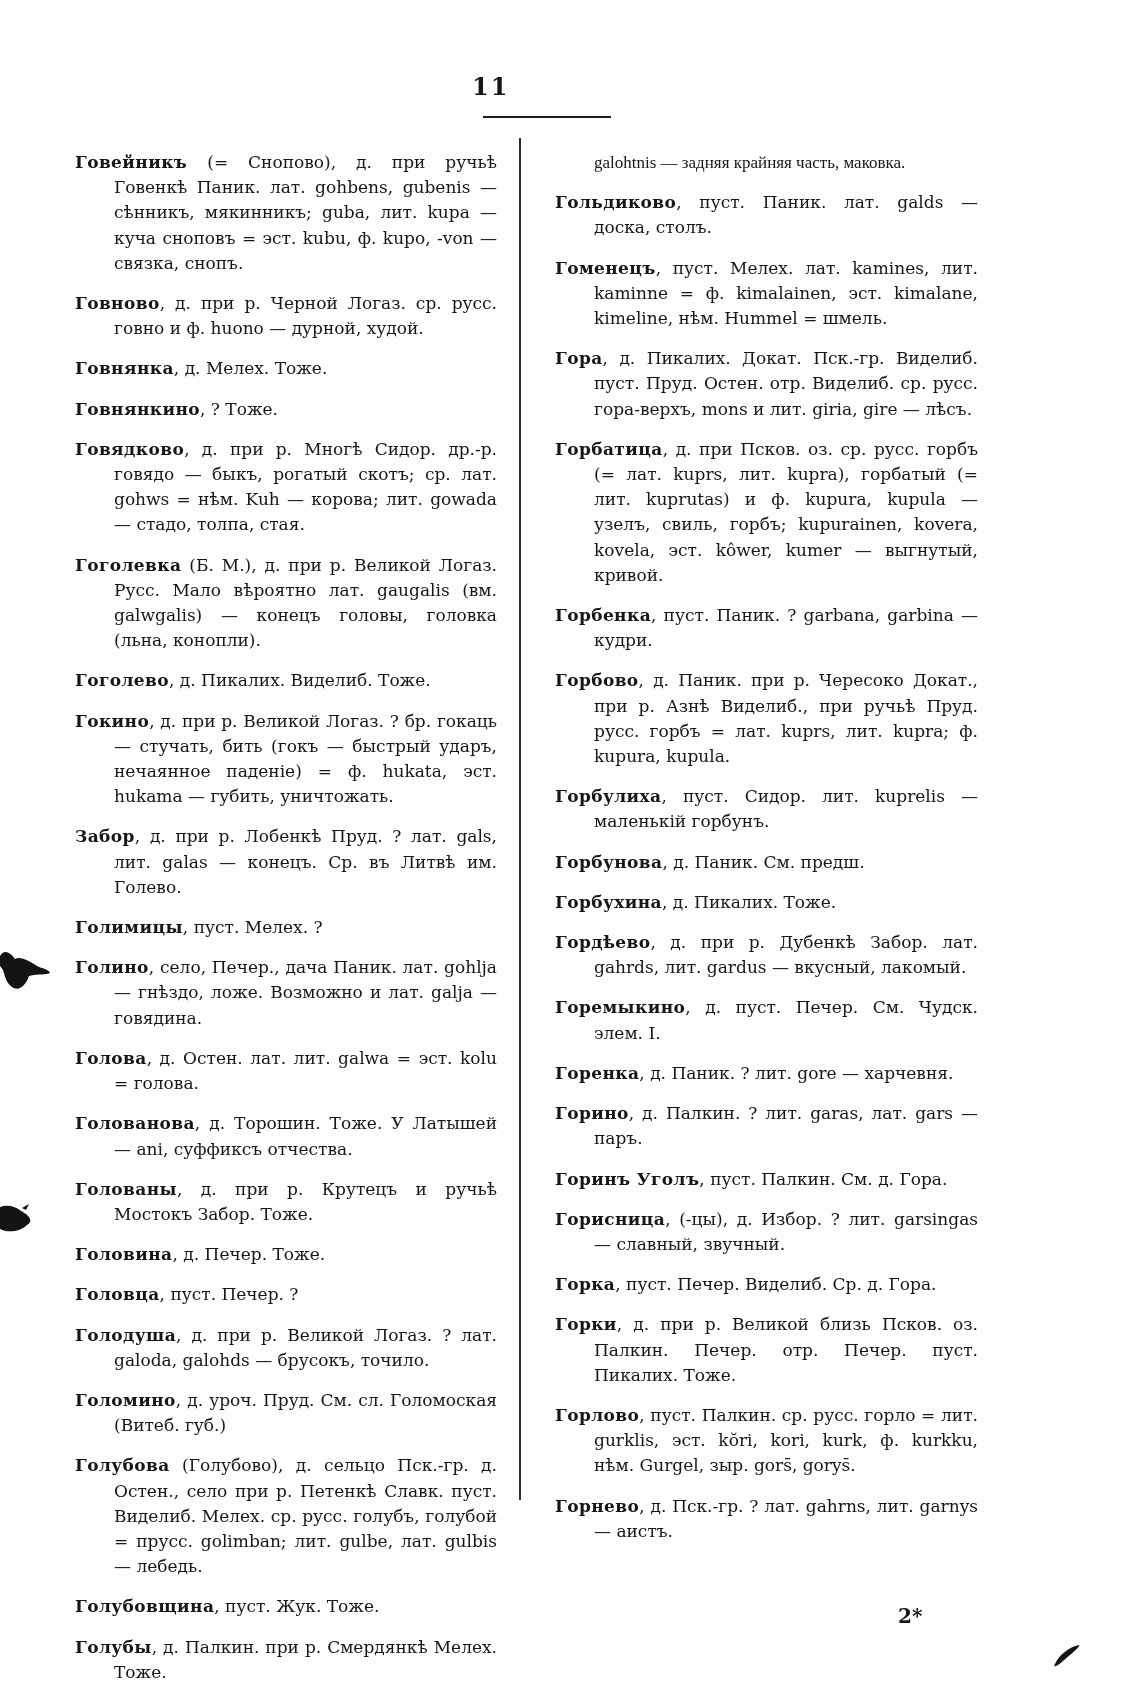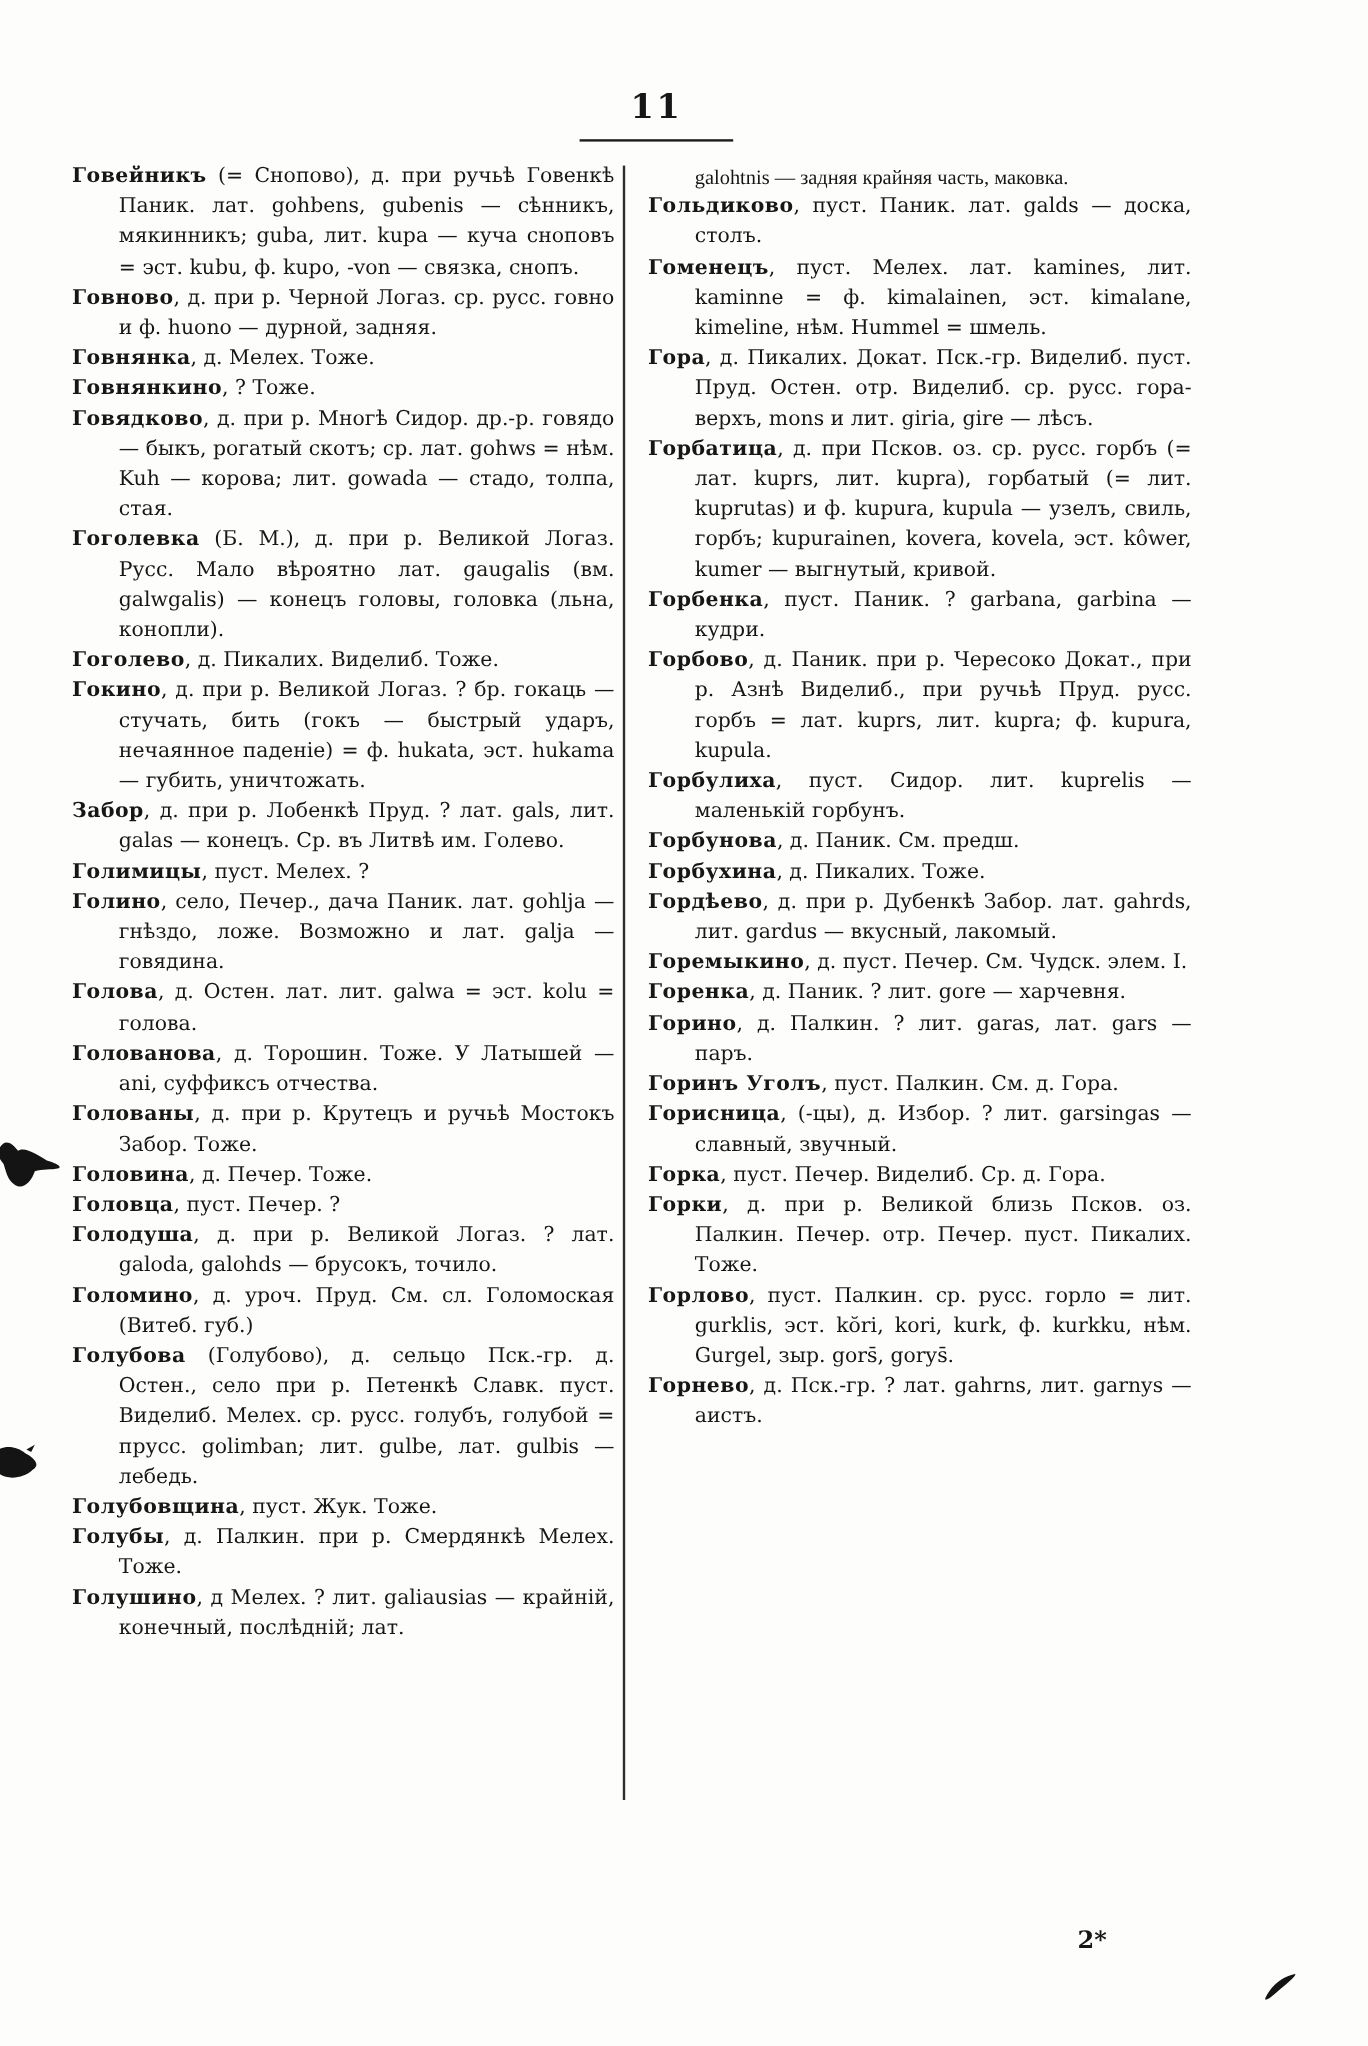--- a/index.html
+++ b/index.html
@@ -9,22 +9,21 @@
     font-family: "DejaVu Serif", "Liberation Serif", serif;
     color: #161616;
     position: relative;
     overflow: hidden;
   }
   .page { position: absolute; inset: 0; }
 
   .page-number {
     position: absolute;
     left: 472px; top: 72px; width: 150px;
-    text-align: center;
-    font-size: 28px; font-weight: bold; letter-spacing: 2px;
+    font-size: 24px; font-weight: bold; letter-spacing: 2px;
   }
   .header-rule {
     position: absolute;
     left: 483px; top: 116px; width: 128px; height: 2px;
     background: #1d1d1d;
   }
 
   .column {
     position: absolute; top: 135px;
     font-size: 17px; line-height: 25.2px;
@@ -33,21 +32,21 @@
   .column.left  { left: 60px;  width: 452px; }
   .column.right { left: 540px; width: 453px; }
 
   .col-divider {
     position: absolute;
     left: 519px; top: 138px; height: 1362px; width: 2px;
     background: #2e2e2e;
   }
 
   .entry {
-    margin: 0;
+    margin: 15px;
     padding-left: 39px;
     text-indent: -39px;
   }
   .entry.cont { text-indent: 0; font-family: Liberation Serif, serif; }
   .entry .head {
     font-weight: bold;
     letter-spacing: 0.4px;
   }
 
   .signature-mark {
@@ -64,21 +63,21 @@
 </head>
 <body>
 
 <div class="page">
 
   <div class="page-number">11</div>
   <div class="header-rule"></div>
 
   <div class="column left" id="col-left">
       <p class="entry"><b class="head">Говейникъ</b><span> (= Снопово), д. при ручьѣ Говенкѣ Паник. лат. gohbens, gubenis — сѣнникъ, мякинникъ; guba, лит. kupa — куча сноповъ = эст. kubu, ф. kupo, -von — связка, снопъ.</span></p>
-      <p class="entry"><b class="head">Говново</b><span>, д. при р. Черной Логаз. ср. русс. говно и ф. huono — дурной, задняя.</span></p>
+      <p class="entry"><b class="head">Говново</b><span>, д. при р. Черной Логаз. ср. русс. говно и ф. huono — дурной, худой.</span></p>
       <p class="entry"><b class="head">Говнянка</b><span>, д. Мелех.  Тоже.</span></p>
       <p class="entry"><b class="head">Говнянкино</b><span>, ?  Тоже.</span></p>
       <p class="entry"><b class="head">Говядково</b><span>, д. при р. Многѣ Сидор. др.-р. говядо — быкъ, рогатый скотъ; ср. лат. gohws = нѣм. Kuh — корова; лит. gowada — стадо, толпа, стая.</span></p>
       <p class="entry"><b class="head">Гоголевка</b><span> (Б. М.), д. при р. Великой Логаз. Русс. Мало вѣроятно лат. gaugalis (вм. galwgalis) — конецъ головы, головка (льна, конопли).</span></p>
       <p class="entry"><b class="head">Гоголево</b><span>, д. Пикалих. Виделиб. Тоже.</span></p>
       <p class="entry"><b class="head">Гокино</b><span>, д. при р. Великой Логаз. ? бр. гокаць — стучать, бить (гокъ — быстрый ударъ, нечаянное паденіе) = ф. hukata, эст. hukama — губить, уничтожать.</span></p>
       <p class="entry"><b class="head">Забор</b><span>, д. при р. Лобенкѣ Пруд. ? лат. gals, лит. galas — конецъ.  Ср. въ Литвѣ им. Голево.</span></p>
       <p class="entry"><b class="head">Голимицы</b><span>, пуст. Мелех. ?</span></p>
       <p class="entry"><b class="head">Голино</b><span>, село, Печер., дача Паник. лат. gohlja — гнѣздо, ложе. Возможно и лат. galja — говядина.</span></p>
       <p class="entry"><b class="head">Голова</b><span>, д. Остен. лат. лит. galwa = эст. kolu = голова.</span></p>

